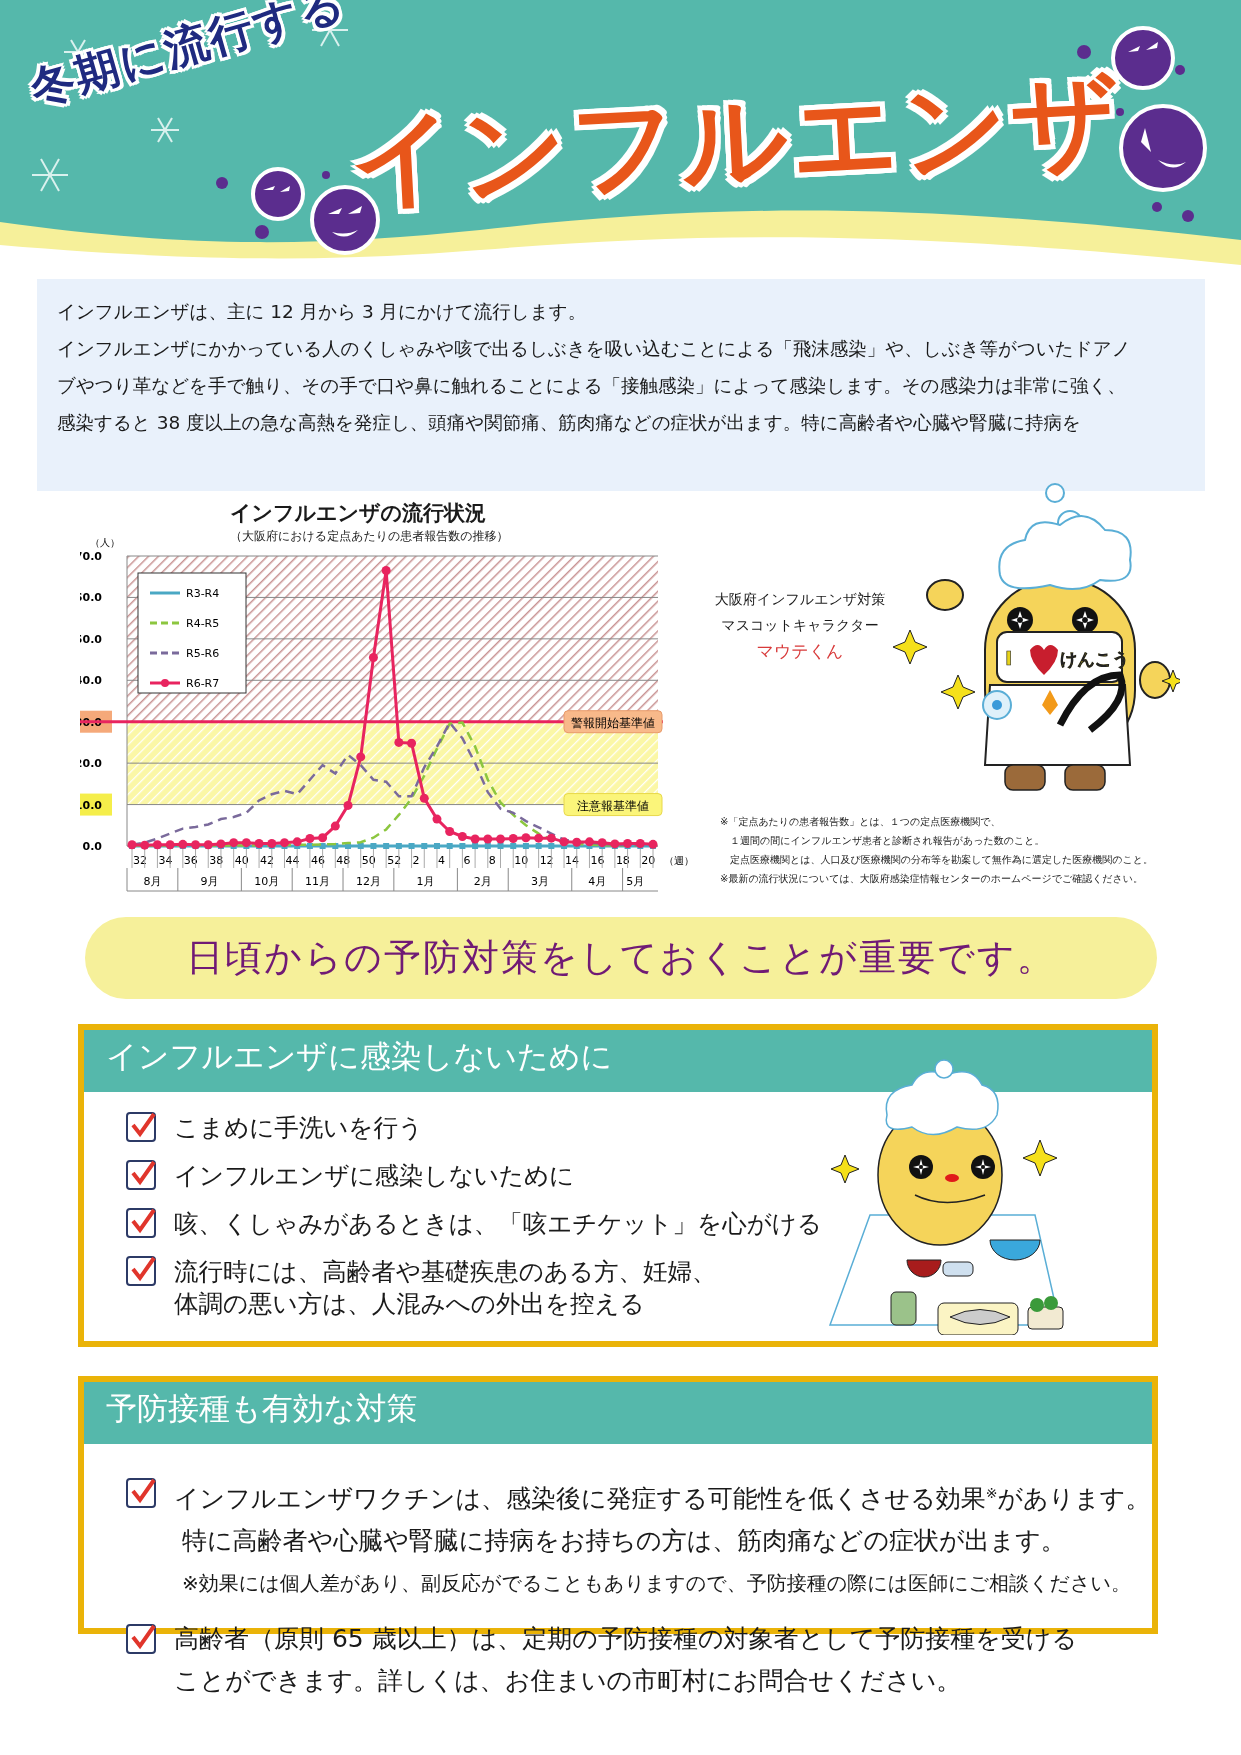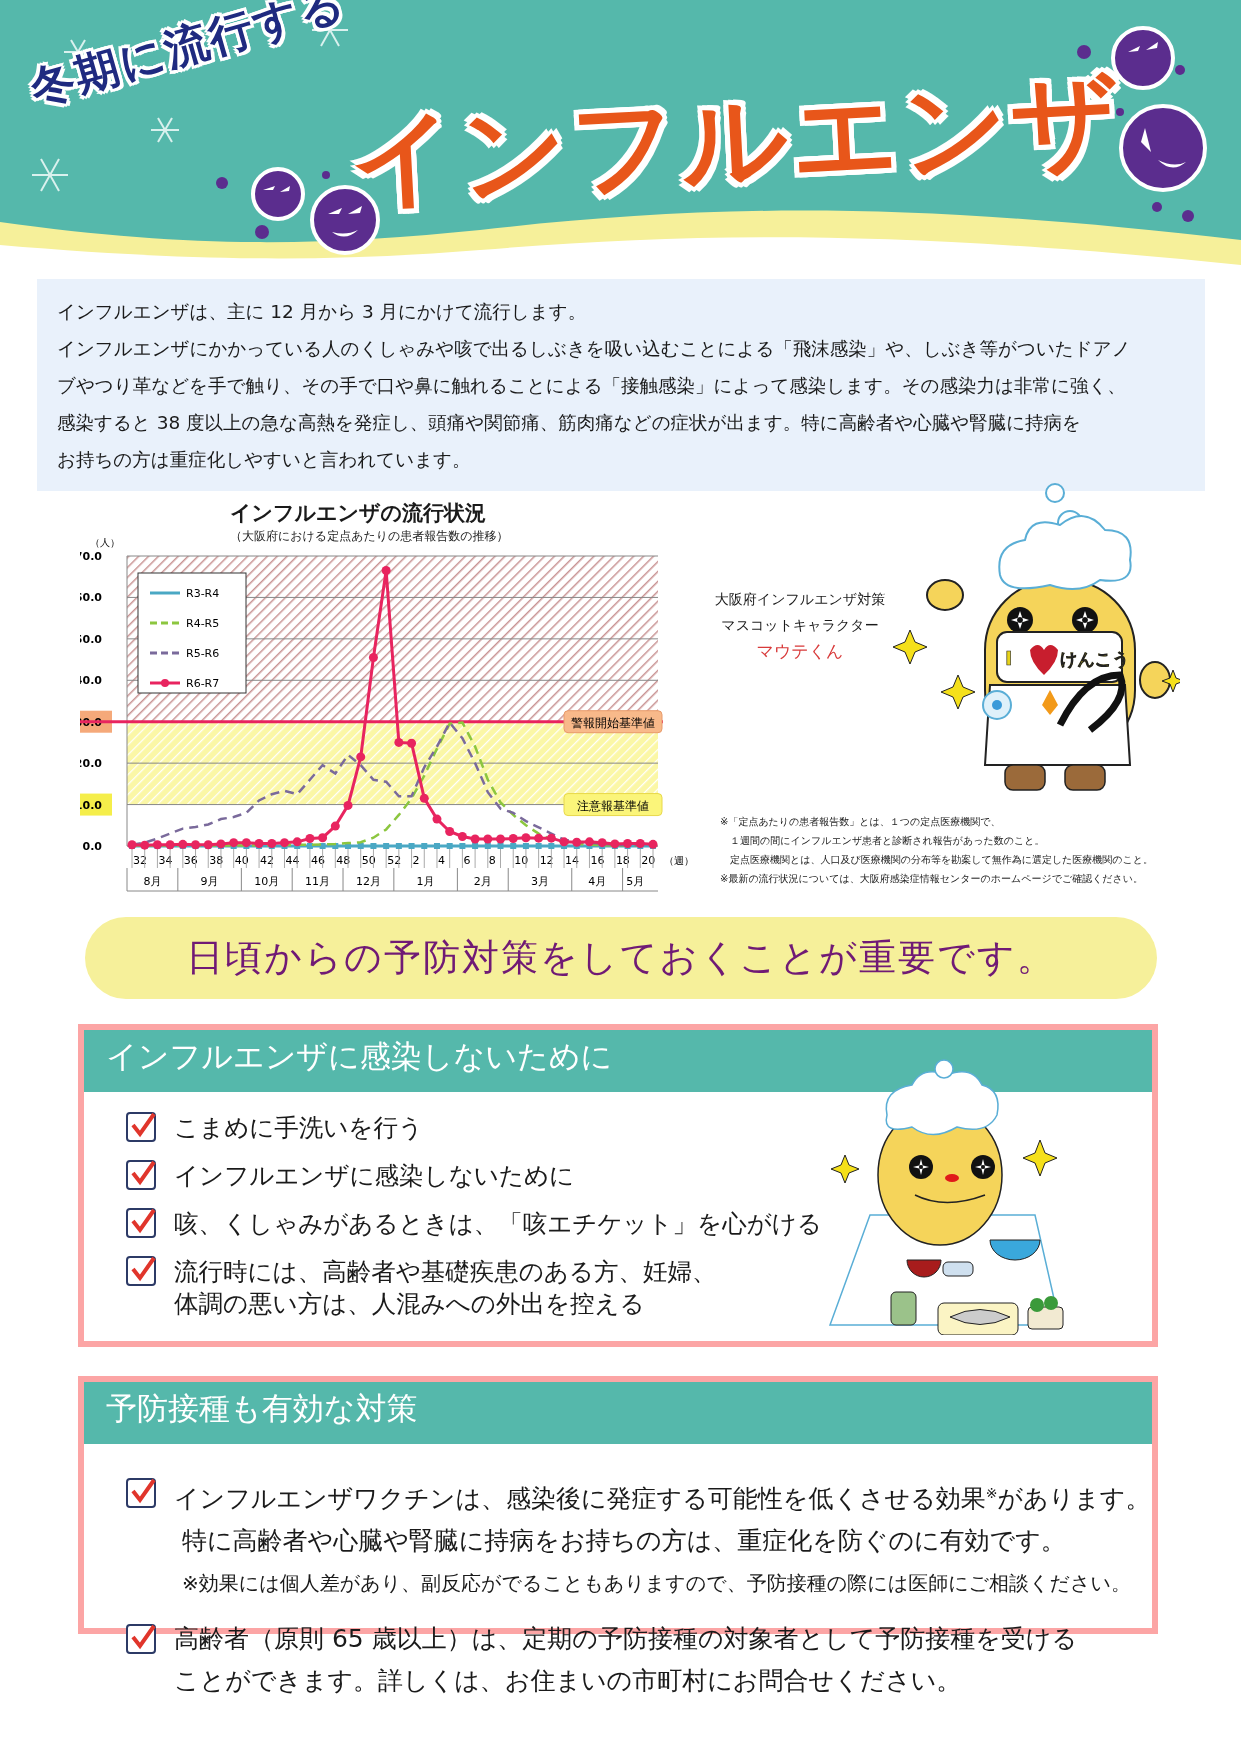--- a/index.html
+++ b/index.html
@@ -14,21 +14,21 @@
   .intro p { white-space: nowrap; }
   .chart-wrap { position: absolute; left: 80px; top: 495px; width: 620px; height: 420px; }
   .chart-title { position: absolute; left: 150px; top: 4px; font-size: 21px; font-weight: bold; }
   .chart-sub { position: absolute; left: 150px; top: 33px; font-size: 12px; }
   .mascot-label { position: absolute; left: 700px; top: 586px; width: 200px; text-align: center; font-size: 14px; line-height: 26px; }
   .mascot-name { color: #d83a3a; font-weight: normal; font-size: 17px; }
   .mascot1 { position: absolute; left: 890px; top: 480px; }
   .notes { position: absolute; left: 720px; top: 812px; font-size: 10px; line-height: 19px; color: #222; white-space: nowrap; }
   .banner { position: absolute; left: 85px; top: 917px; width: 1072px; height: 82px; background: #f6f09a; border-radius: 41px; display: flex; align-items: center; justify-content: center; }
   .banner span { font-size: 37px; font-weight: normal; color: #701a75; letter-spacing: 2px; }
-  .box { position: absolute; border: 6px solid #fca5a5; background: #fff; }
+  .box { position: absolute; border: 6px solid #eab308; background: #fff; }
   .box-head { background: #55b8ab; color: #fff; font-size: 31px; padding: 6px 22px; height: 62px; }
   .box1 { left: 78px; top: 1024px; width: 1080px; height: 323px; }
   .box2 { left: 78px; top: 1376px; width: 1080px; height: 258px; }
   .check-list { list-style: none; padding: 20px 0 0 22px; }
   .check-list li { display: flex; align-items: flex-start; font-size: 24.5px; line-height: 32px; margin-bottom: 16px; margin-left: 20px; }
   .check { flex: 0 0 30px; width: 30px; height: 30px; border: 2px solid #2c3a66; border-radius: 4px; margin-right: 18px; position: relative; background: #fff; }
   .check svg { position: absolute; left: 0; top: -4px; }
   .li2 { display: block; }
   .box2 .check-list { padding-top: 28px; }
   .box2 .check-list li { font-size: 25px; line-height: 42px; margin-bottom: 14px; }
@@ -94,21 +94,20 @@
   </svg>
   <div class="sub-title">冬期に流行する</div>
   <div class="main-title">インフルエンザ</div>
 </div>
 
 <div class="intro">
   <p>インフルエンザは、主に 12 月から 3 月にかけて流行します。</p>
   <p>インフルエンザにかかっている人のくしゃみや咳で出るしぶきを吸い込むことによる「飛沫感染」や、しぶき等がついたドアノ</p>
   <p>ブやつり革などを手で触り、その手で口や鼻に触れることによる「接触感染」によって感染します。その感染力は非常に強く、</p>
   <p>感染すると 38 度以上の急な高熱を発症し、頭痛や関節痛、筋肉痛などの症状が出ます。特に高齢者や心臓や腎臓に持病を</p>
-  <p>お持ちの方は重症化しやすいと言われています。</p>
 </div>
 
 <div class="chart-wrap">
   <div class="chart-title">インフルエンザの流行状況</div>
   <div class="chart-sub">（大阪府における定点あたりの患者報告数の推移）</div>
   <svg id="chart-svg" width="620" height="420" style="position:absolute;left:0;top:0">
     <defs>
       <pattern id="hatchRed" width="7" height="7" patternUnits="userSpaceOnUse" patternTransform="rotate(45)">
         <rect width="7" height="7" fill="#fff"></rect>
           <line x1="0" y1="0" x2="0" y2="7" stroke="#c99494" stroke-width="3"></line>
@@ -446,21 +445,21 @@
   <div class="box-head">予防接種も有効な対策</div>
   <ul class="check-list">
     <li>
       <span class="check" style="margin-top:6px">
           <svg width="30" height="30">
             <path d="M5,15 l7,9 l14,-20" fill="none" stroke="#e0352b" stroke-width="4"></path>
           </svg>
         </span>
       <span>
         <span class="li2"><span>インフルエンザワクチンは、感染後に発症する可能性を低くさせる効果</span><sup>※</sup><span>があります。</span></span>
-        <span class="li2" style="padding-left:8px">特に高齢者や心臓や腎臓に持病をお持ちの方は、重症化を防ぐのに有効です。</span>
+        <span class="li2" style="padding-left:8px">特に高齢者や心臓や腎臓に持病をお持ちの方は、筋肉痛などの症状が出ます。</span>
         <span class="li2 note-small" style="padding-left:8px">※効果には個人差があり、副反応がでることもありますので、予防接種の際には医師にご相談ください。</span>
       </span>
     </li>
     <li>
       <span class="check" style="margin-top:6px">
           <svg width="30" height="30">
             <path d="M5,15 l7,9 l14,-20" fill="none" stroke="#e0352b" stroke-width="4"></path>
           </svg>
         </span>
       <span>

